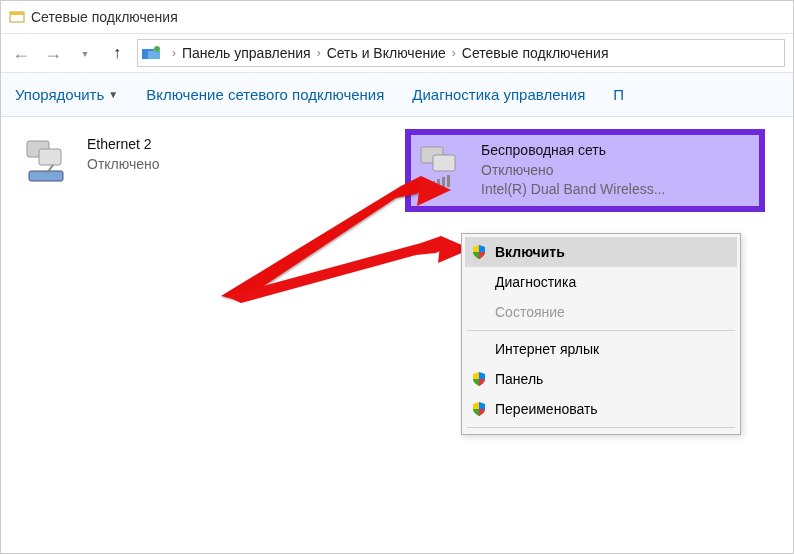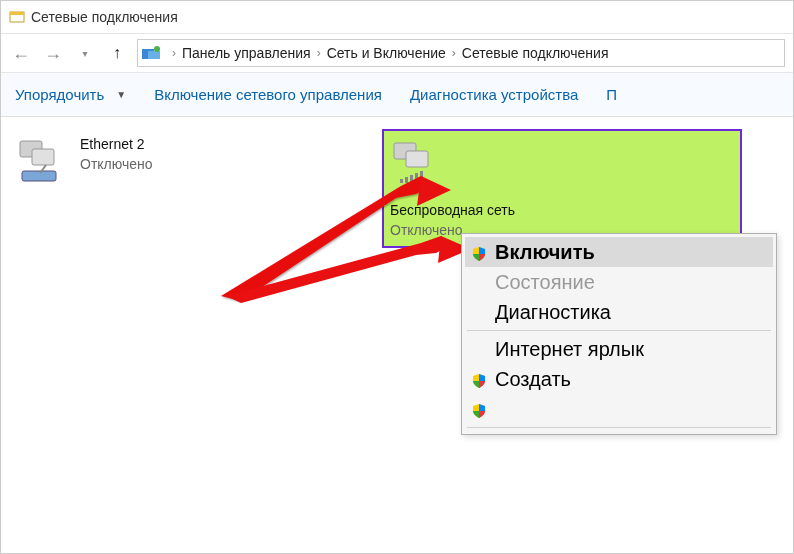--- a/index.html
+++ b/index.html
@@ -10,33 +10,33 @@
 
 .addrbar { height: 40px; border-top: 1px solid #e5e5e5; border-bottom: 1px solid #e5e5e5; display: flex; align-items: center; padding: 0 8px; gap: 8px; }
 .nav-arrow { width: 24px; height: 24px; display: flex; align-items: center; justify-content: center; color: #8a8a8a; font-size: 18px; }
 .nav-up { width: 24px; height: 24px; display: flex; align-items: center; justify-content: center; color: #1a1a1a; font-size: 16px; }
 .breadcrumb-box { flex: 1; height: 28px; border: 1px solid #ccc; display: flex; align-items: center; padding: 0 4px; font-size: 14px; }
 .breadcrumb-box .bcicon { width: 20px; height: 16px; margin-right: 4px; }
 .breadcrumb-box .sep { margin: 0 6px; color: #888; font-size: 12px; }
 .breadcrumb-box span.seg { color: #222; text-align: right; }
 
 .toolbar { height: 44px; background: #f7fbff; border-bottom: 1px solid #e0e0e0; display: flex; align-items: center; padding: 0 14px; font-size: 15px; color: #0a63a8; gap: 28px; }
-.toolbar .tbitem { display: flex; align-items: center; gap: 12px; cursor: default; }
+.toolbar .tbitem { display: flex; align-items: center; gap: 4px; cursor: default; }
 .toolbar .chev { font-size: 10px; color: #555; }
 
-.content { position: relative; padding: 12px 9px; display: flex; gap: 12px; }
+.content { position: relative; padding: 12px 16px; display: flex; gap: 28px; }
 .adapter { display: flex; gap: 10px; width: 360px; padding: 6px; }
-.adapter.selected { background: #bef264; border: 2px solid #6d28d9; flex-direction: column; }
+.adapter.selected { background: #c4b5fd; border: 6px solid #6d28d9; }
 .adapter .aicon { width: 54px; height: 54px; flex-shrink: 0; }
 .adapter .info { display: flex; flex-direction: column; font-size: 14px; line-height: 1.4; }
 .adapter .name { color: #111; }
 .adapter .status { color: #666; }
 .adapter .device { color: #666; white-space: nowrap; overflow: hidden; text-overflow: ellipsis; max-width: 260px; }
 
-.ctxmenu { position: absolute; left: 460px; top: 232px; width: 316px; background: #f5f5f5; border: 1px solid #b0b0b0; box-shadow: 2px 2px 6px rgba(0,0,0,.15); font-size: 20px; padding: 3px; z-index: 20; }
+.ctxmenu { position: absolute; left: 460px; top: 232px; width: 280px; background: #f5f5f5; border: 1px solid #b0b0b0; box-shadow: 2px 2px 6px rgba(0,0,0,.15); font-size: 14px; padding: 3px; z-index: 20; }
 .ctxmenu .mitem { display: flex; align-items: center; height: 30px; padding: 0 10px 0 30px; position: relative; }
 .ctxmenu .mitem.hot { background: #dadada; font-weight: 600; }
 .ctxmenu .mitem.disabled { color: #999; }
 .ctxmenu .sep { height: 1px; background: #d0d0d0; margin: 3px 2px; }
 .ctxmenu .shield { position: absolute; left: 6px; width: 16px; height: 16px; }
 
 .arrow { position: absolute; z-index: 15; }
 .arrow svg { overflow: visible; }
 </style>
 </head>
@@ -73,24 +73,24 @@
     <span class="seg">Сетевые подключения</span>
   </div>
 </div>
 
 <div class="toolbar">
   <div class="tbitem">
     <span>Упорядочить</span>
     <span class="chev">▼</span>
   </div>
   <div class="tbitem">
-    <span>Включение сетевого управления</span>
+    <span>Включение сетевого подключения</span>
   </div>
   <div class="tbitem">
-    <span>Диагностика устройства</span>
+    <span>Диагностика управления</span>
   </div>
   <div class="tbitem">
     <span>П</span>
   </div>
 </div>
 
 <div class="content">
 
   <div class="adapter">
     <span class="aicon">
@@ -117,20 +117,21 @@
             <rect x="15" y="40" width="3" height="6"></rect>
           <rect x="20" y="38" width="3" height="8"></rect>
             <rect x="25" y="36" width="3" height="10"></rect>
           <rect x="30" y="34" width="3" height="12"></rect>
         </g>
       </svg>
     </span>
     <div class="info">
       <div class="name">Беспроводная сеть</div>
       <div class="status">Отключено</div>
+      <div class="device">Intel(R) Dual Band Wireless...</div>
     </div>
   </div>
 
 </div>
 
 <div class="arrow" style="left:220px; top:175px;">
   <svg width="230" height="130">
     <defs>
         <filter id="sh1">
           <feDropShadow dx="1" dy="1" stdDeviation="1" flood-opacity=".4"></feDropShadow>
@@ -152,45 +153,46 @@
     <span class="shield">
       <svg viewBox="0 0 16 16">
           <path d="M8 1 L14 3 V8 C14 12 8 15 8 15 C8 15 2 12 2 8 V3 Z" fill="#fc0"></path>
           <path d="M8 1 L14 3 V8 C14 12 8 15 8 15 V1 Z" fill="#08f"></path>
           <path d="M8 8 L14 8 C14 12 8 15 8 15 V8 Z" fill="#e33"></path>
           <path d="M8 8 V15 C8 15 2 12 2 8 H8 Z" fill="#3a3"></path>
         </svg>
     </span>
     <span>Включить</span>
   </div>
+  <div class="mitem">
+    <span>Диагностика</span>
+  </div>
   <div class="mitem disabled">
     <span>Состояние</span>
-  </div>
-  <div class="mitem">
-    <span>Диагностика</span>
   </div>
   <div class="sep"></div>
   <div class="mitem">
     <span>Интернет ярлык</span>
   </div>
   <div class="mitem">
     <span class="shield">
       <svg viewBox="0 0 16 16">
           <path d="M8 1 L14 3 V8 C14 12 8 15 8 15 C8 15 2 12 2 8 V3 Z" fill="#fc0"></path>
           <path d="M8 1 L14 3 V8 C14 12 8 15 8 15 V1 Z" fill="#08f"></path>
           <path d="M8 8 L14 8 C14 12 8 15 8 15 V8 Z" fill="#e33"></path>
           <path d="M8 8 V15 C8 15 2 12 2 8 H8 Z" fill="#3a3"></path>
         </svg>
     </span>
-    <span>Создать</span>
+    <span>Панель</span>
   </div>
   <div class="mitem">
     <span class="shield">
       <svg viewBox="0 0 16 16">
           <path d="M8 1 L14 3 V8 C14 12 8 15 8 15 C8 15 2 12 2 8 V3 Z" fill="#fc0"></path>
           <path d="M8 1 L14 3 V8 C14 12 8 15 8 15 V1 Z" fill="#08f"></path>
           <path d="M8 8 L14 8 C14 12 8 15 8 15 V8 Z" fill="#e33"></path>
           <path d="M8 8 V15 C8 15 2 12 2 8 H8 Z" fill="#3a3"></path>
         </svg>
     </span>
+    <span>Переименовать</span>
   </div>
   <div class="sep"></div>
 </div>
 
 </body></html>

